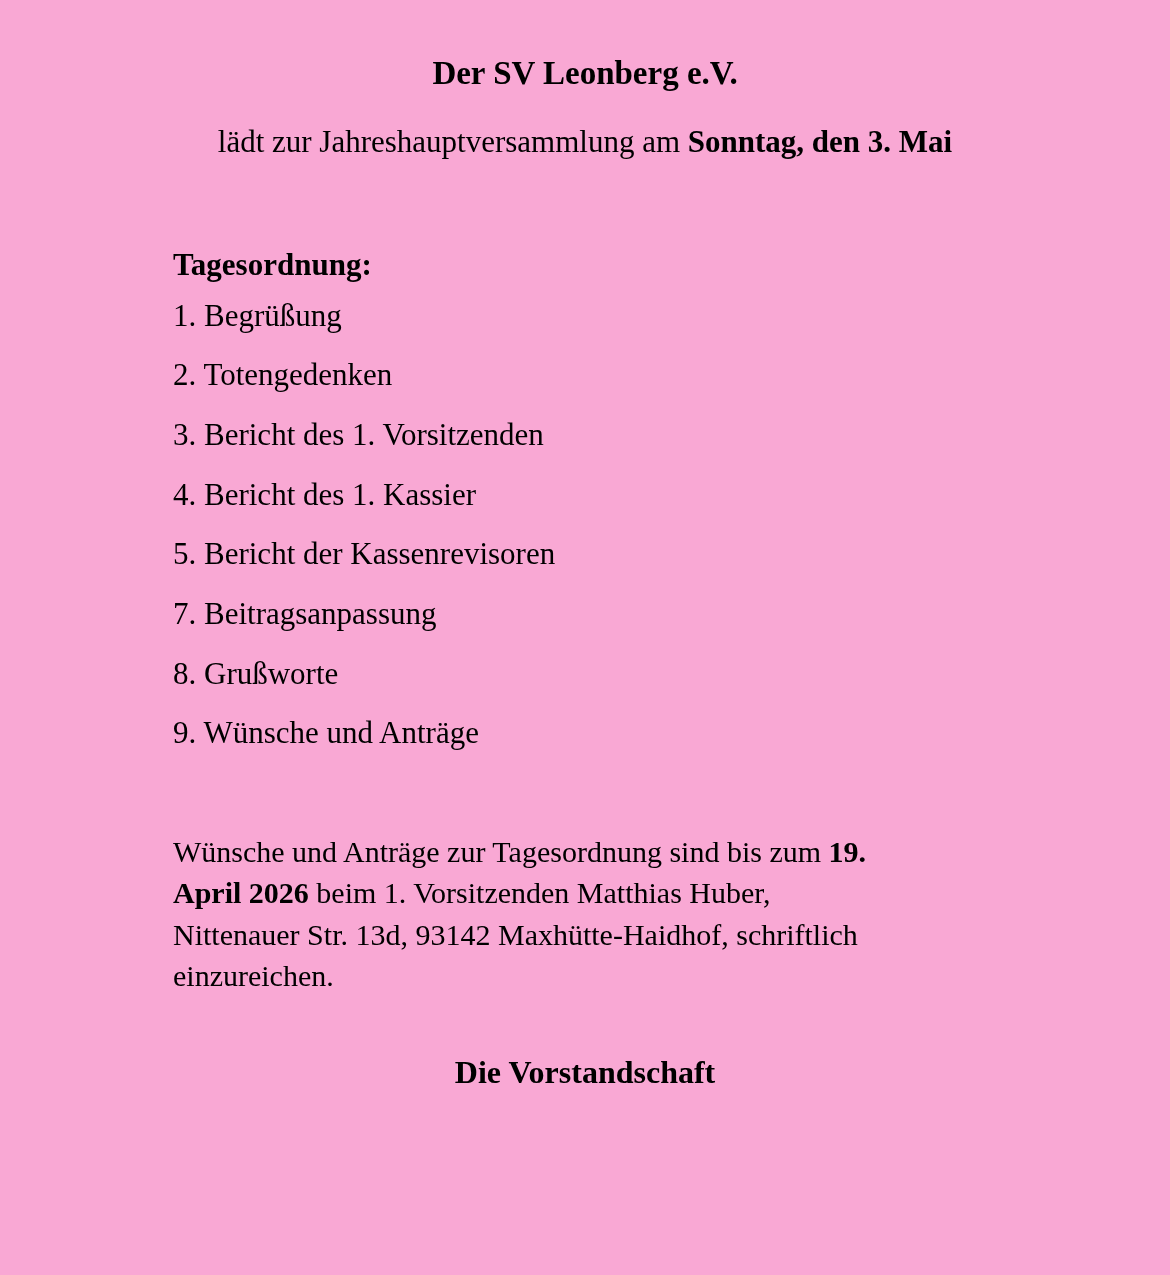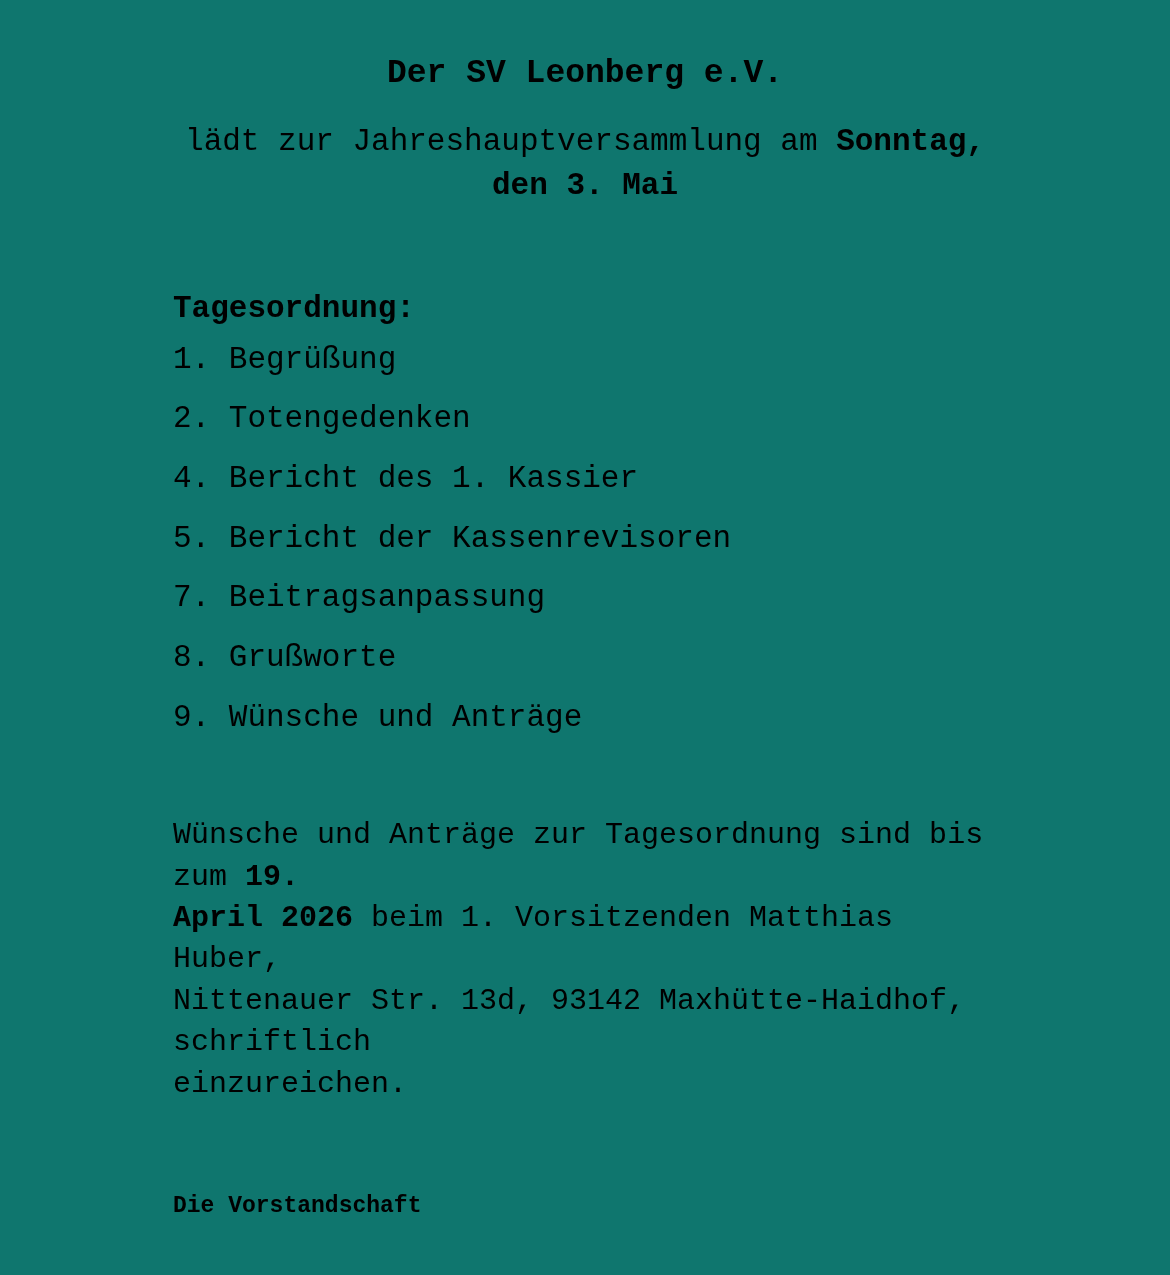--- a/index.html
+++ b/index.html
@@ -4,23 +4,23 @@
 <style>
   html, body {
     margin: 0;
     padding: 0;
     background: #ffffff;
   }
   .page {
     width: 1170px;
     height: 1275px;
     box-sizing: border-box;
-    background: #0f766e;
+    background: #f9a8d4;
     color: #000000;
-    font-family: Liberation Mono, monospace;
+    font-family: Liberation Serif, serif;
     padding: 0 173px;
     overflow: hidden;
   }
   .doc-title {
     margin-top: 54px;
     text-align: center;
     font-size: 33px;
     font-weight: bold;
     line-height: 1.2;
   }
@@ -43,43 +43,44 @@
     font-size: 31px;
     line-height: 1.15;
     margin-bottom: 24px;
   }
   .closing {
     margin-top: 80px;
     font-size: 30px;
     line-height: 1.38;
   }
   .signature {
-    margin-top: 88px;
-    text-align: left;
-    font-size: 23px;
+    margin-top: 58px;
+    text-align: center;
+    font-size: 32px;
     font-weight: bold;
   }
   .b { font-weight: bold; }
 </style>
 </head>
 <body>
 
 <div class="page">
 
   <div class="doc-title">Der SV Leonberg e.V.</div>
 
   <div class="intro">
     <div><span>lädt zur Jahreshauptversammlung am </span><span class="b">Sonntag, den 3. Mai</span><span></span></div>
   </div>
 
   <div class="agenda-heading">Tagesordnung:</div>
 
   <div class="agenda-list">
     <div class="agenda-item">1. Begrüßung</div>
     <div class="agenda-item">2. Totengedenken</div>
+    <div class="agenda-item">3. Bericht des 1. Vorsitzenden</div>
     <div class="agenda-item">4. Bericht des 1. Kassier</div>
     <div class="agenda-item">5. Bericht der Kassenrevisoren</div>
     <div class="agenda-item">7. Beitragsanpassung</div>
     <div class="agenda-item">8. Grußworte</div>
     <div class="agenda-item">9. Wünsche und Anträge</div>
   </div>
 
   <div class="closing">
     <div><span>Wünsche und Anträge zur Tagesordnung sind bis zum </span><span class="b">19.</span><span></span></div>
     <div><span></span><span class="b">April 2026</span><span> beim 1. Vorsitzenden Matthias Huber,</span></div>

